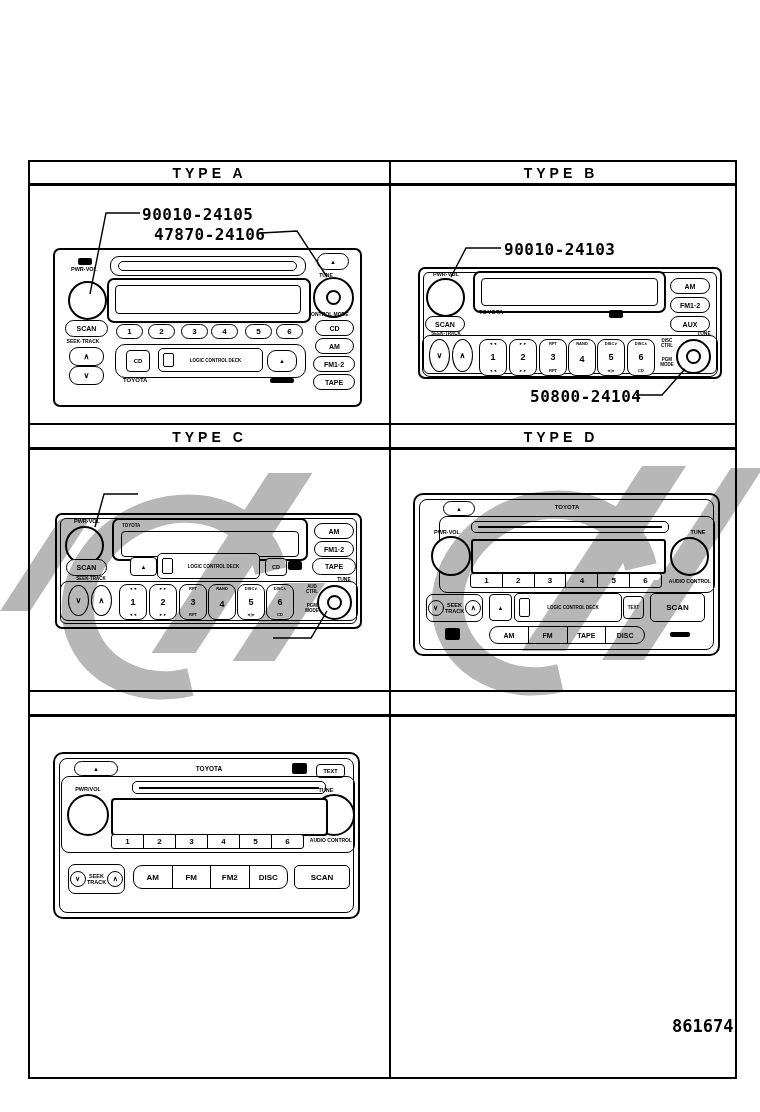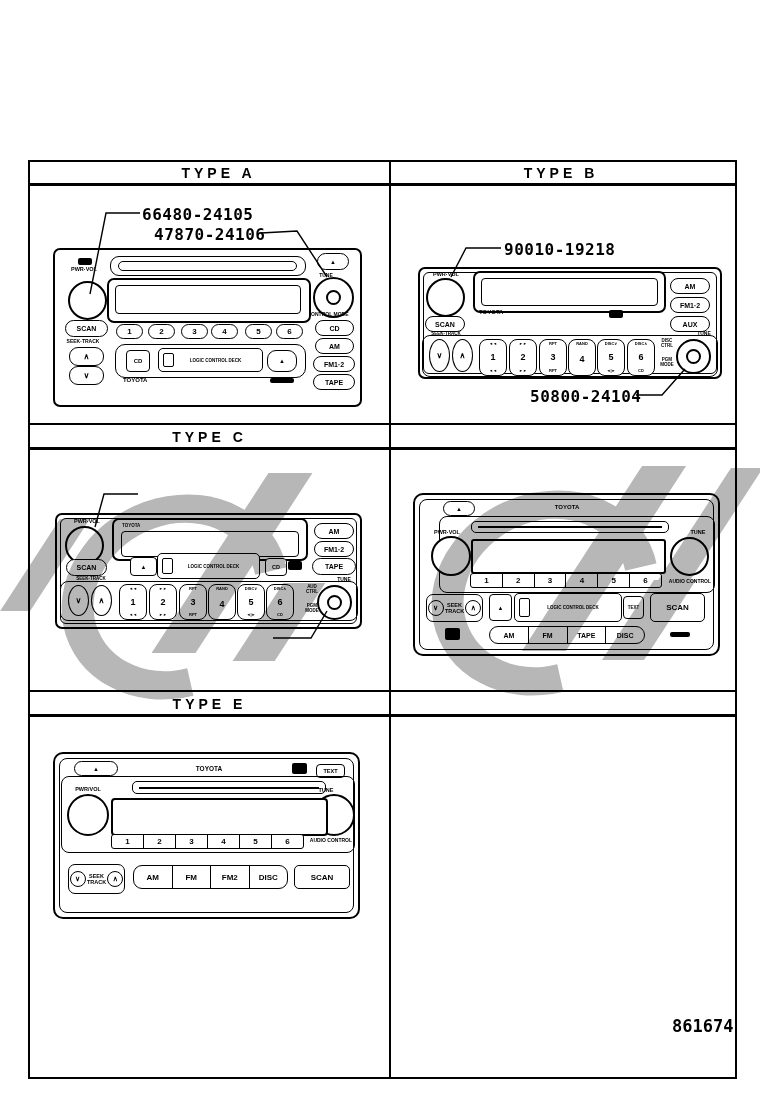--- a/index.html
+++ b/index.html
@@ -61,24 +61,24 @@
 </head>
 <body>
 
 <div class="grid">
   <div class="band" style="top:0;height:21px"></div>
   <div class="rowsep" style="top:261px"></div>
   <div class="band" style="top:263px;height:22px"></div>
   <div class="rowsep" style="top:528px"></div>
   <div class="band" style="top:530px;height:22px"></div>
   <div class="vdiv" style="left:359px"></div>
-  <div class="hdr" style="left:9px;top:2px;width:359px">TYPE A</div>
+  <div class="hdr" style="left:0;top:2px;width:359px">TYPE A</div>
   <div class="hdr" style="left:0;top:266px;width:359px">TYPE C</div>
   <div class="hdr" style="left:361px;top:2px;width:340px">TYPE B</div>
-  <div class="hdr" style="left:0;top:533px;width:359px">TYPE E</div>
+  <div class="hdr" style="left:361px;top:266px;width:340px">TYPE D</div>
 </div>
 
 <div class="radio" style="left:53px;top:248px;width:305px;height:155px">
   <div class="badge" style="left:23px;top:8px;width:14px;height:7px"></div>
   <div class="t s55" style="left:6px;top:16px;width:46px">PWR·VOL</div>
   <div class="knob" style="left:13px;top:31px;width:35px;height:35px"></div>
   <div class="slot" style="left:55px;top:6px;width:194px;height:18px">
     <div class="slot-i" style="left:7px;top:4px;width:177px;height:8px"></div>
   </div>
   <div class="pill s6" style="left:262px;top:3px;width:30px;height:15px">▲</div>
@@ -333,18 +333,18 @@
 
 <svg class="leads" width="760" height="1112">
   <polyline points="140,213 106,213 90,294" fill="none" stroke="#000" stroke-width="1.4"></polyline>
   <polyline points="261,233 297,231 327,277" fill="none" stroke="#000" stroke-width="1.4"></polyline>
   <polyline points="501,248 466,248 451,277" fill="none" stroke="#000" stroke-width="1.4"></polyline>
   <polyline points="636,395 662,395 685,369" fill="none" stroke="#000" stroke-width="1.4"></polyline>
   <polyline points="138,494 104,494 95,527" fill="none" stroke="#000" stroke-width="1.4"></polyline>
   <polyline points="273,638 311,638 327,611" fill="none" stroke="#000" stroke-width="1.4"></polyline>
 </svg>
 
-<div class="pnlab" style="left:142px;top:205px">66480-24105</div>
+<div class="pnlab" style="left:142px;top:205px">90010-24105</div>
 <div class="pnlab" style="left:154px;top:225px">47870-24106</div>
-<div class="pnlab" style="left:504px;top:240px">90010-19218</div>
+<div class="pnlab" style="left:504px;top:240px">90010-24103</div>
 <div class="pnlab" style="left:530px;top:387px">50800-24104</div>
 
 <div class="docnum" style="left:672px;top:1016px">861674</div>
 
 </body></html>

